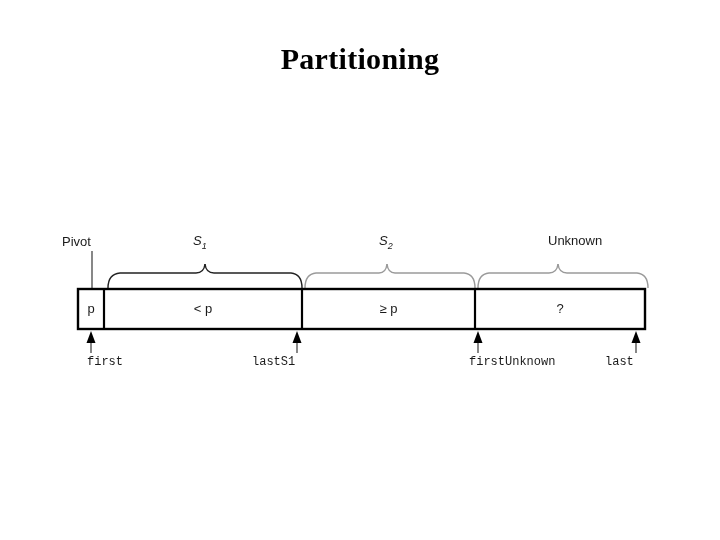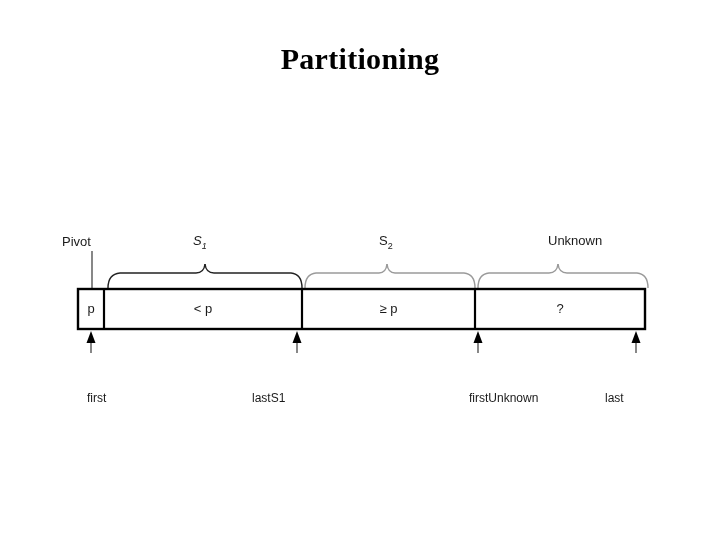--- a/index.html
+++ b/index.html
@@ -65,26 +65,25 @@
     font-family: "Liberation Sans", sans-serif;
     font-size: 13px;
     line-height: 15px;
     color: #1a1a1a;
     text-align: center;
     white-space: nowrap;
   }
 
   .ptr-label {
     position: absolute;
-    font-family: Liberation Sans, sans-serif;
+    font-family: Liberation Mono, monospace;
     font-size: 12px;
     line-height: 14px;
     color: #1a1a1a;
     white-space: nowrap;
-    margin-top: 36px;
   }
 </style>
 </head>
 <body>
 
 <div id="slide-title">Partitioning</div>
 
 <div id="diagram">
 
   <svg id="diagram-svg" width="720" height="540" viewBox="0 0 720 540">
@@ -133,21 +132,21 @@
       <polygon points="636,314 631.5,326 640.5,326" fill="#000000"></polygon>
     </g>
   </svg>
 
   <div class="seg-label" style="left:62px; top:217px;">Pivot</div>
 
   <div class="seg-label" style="left:193px; top:216px;font-style:italic;">
     <span>S</span><span class="sub">1</span>
   </div>
 
-  <div class="seg-label" style="left:379px; top:216px;">
+  <div class="seg-label" style="left:379px; top:216px;font-style:italic;">
     <span>S</span><span class="sub">2</span>
   </div>
 
   <div class="seg-label" style="left:518px; top:216px;margin-left:30px;">Unknown</div>
 
   <div class="cell-text" style="left:78px; width:26px; top:284px;">p</div>
 
   <div class="cell-text" style="left:104px; width:198px; top:284px;">&lt; p</div>
 
   <div class="cell-text" style="left:302px; width:173px; top:284px;">≥ p</div>

